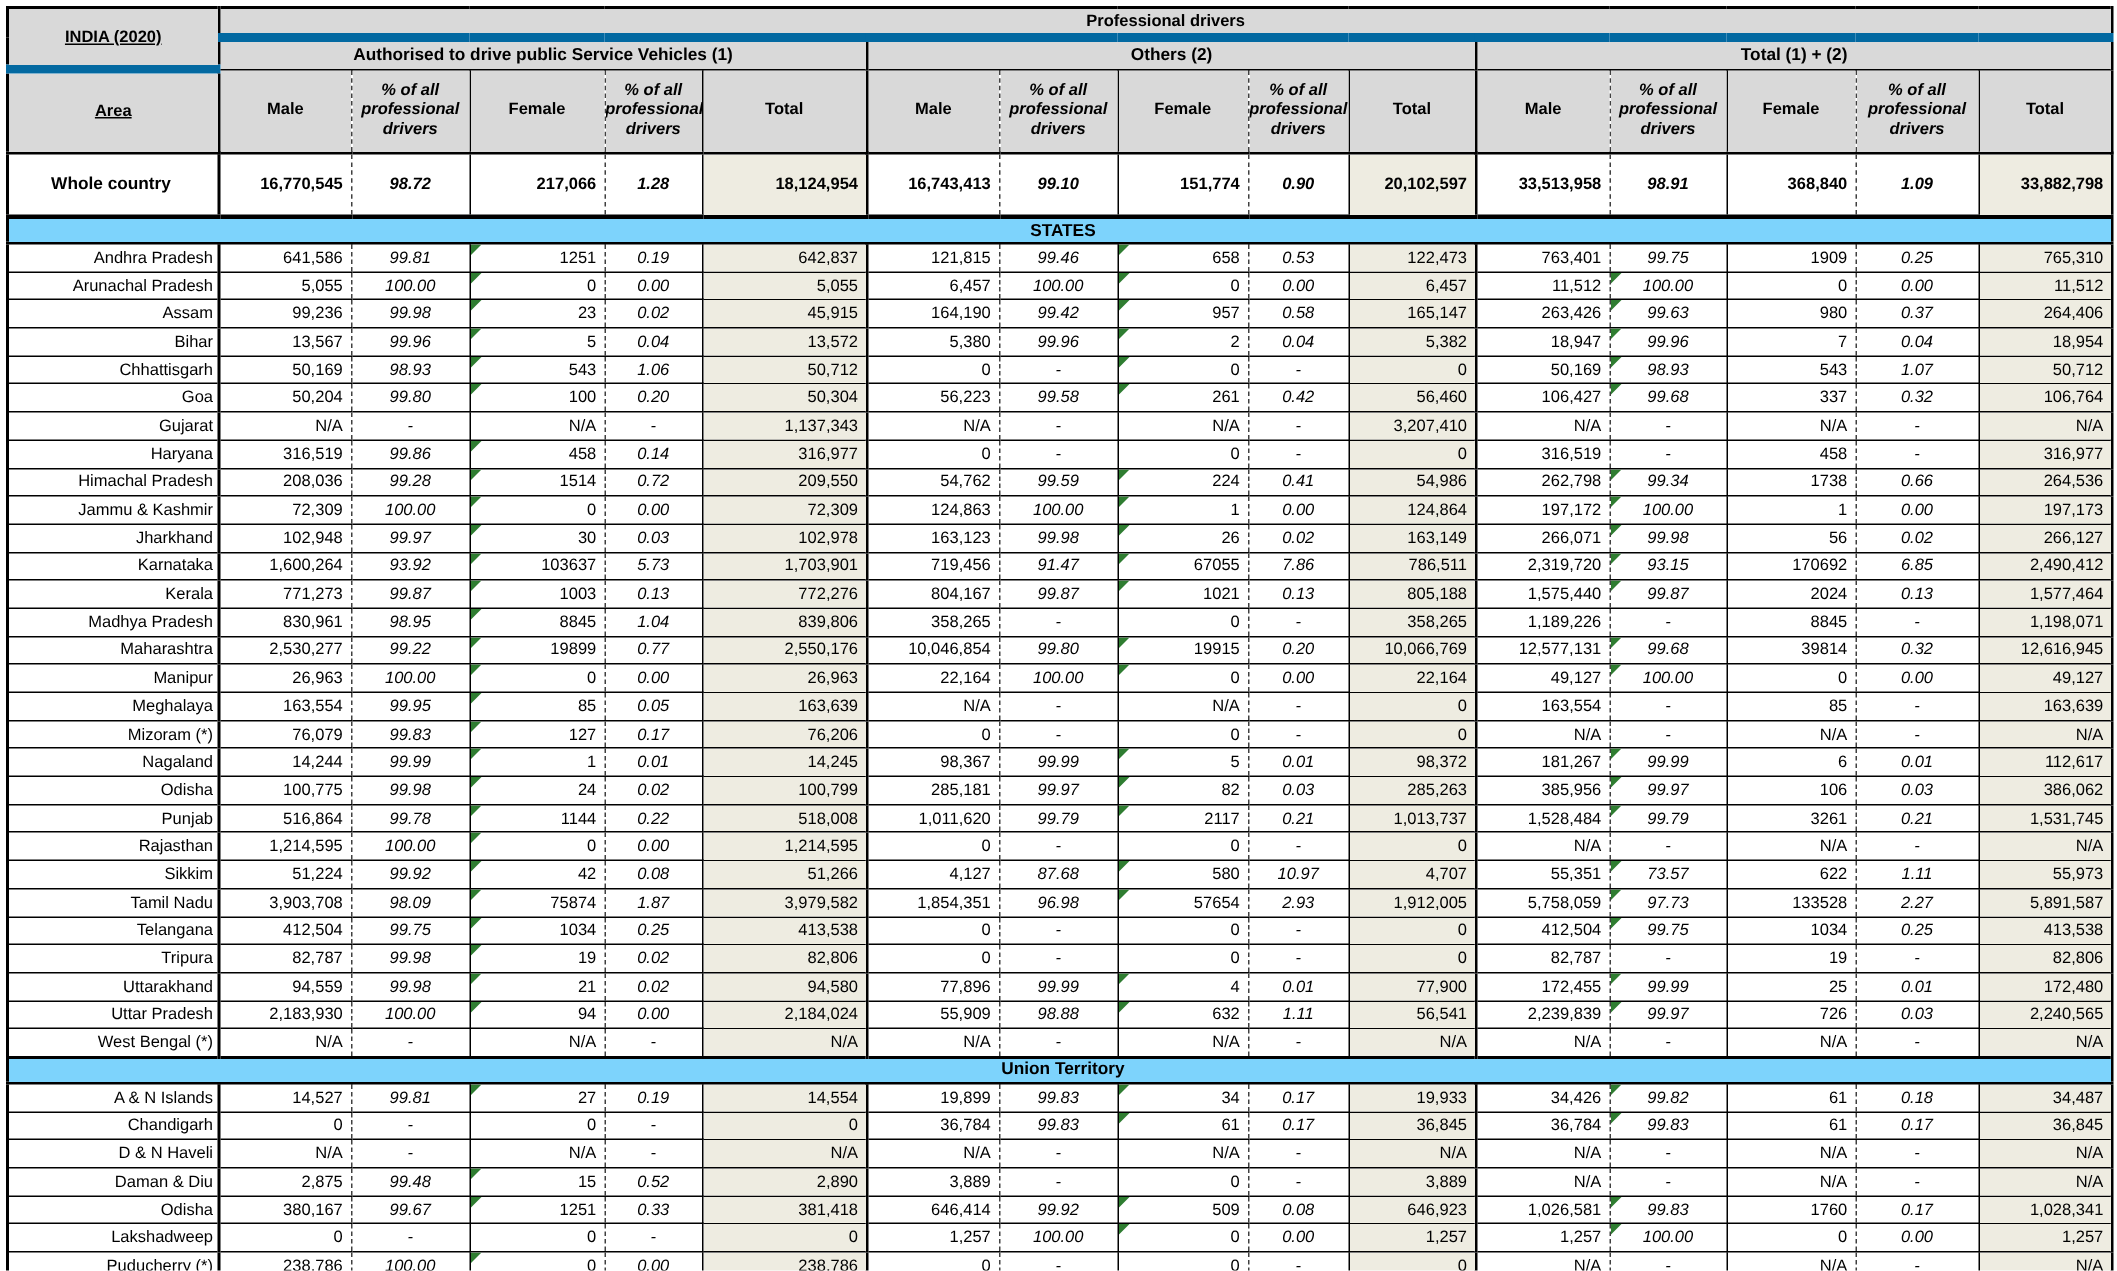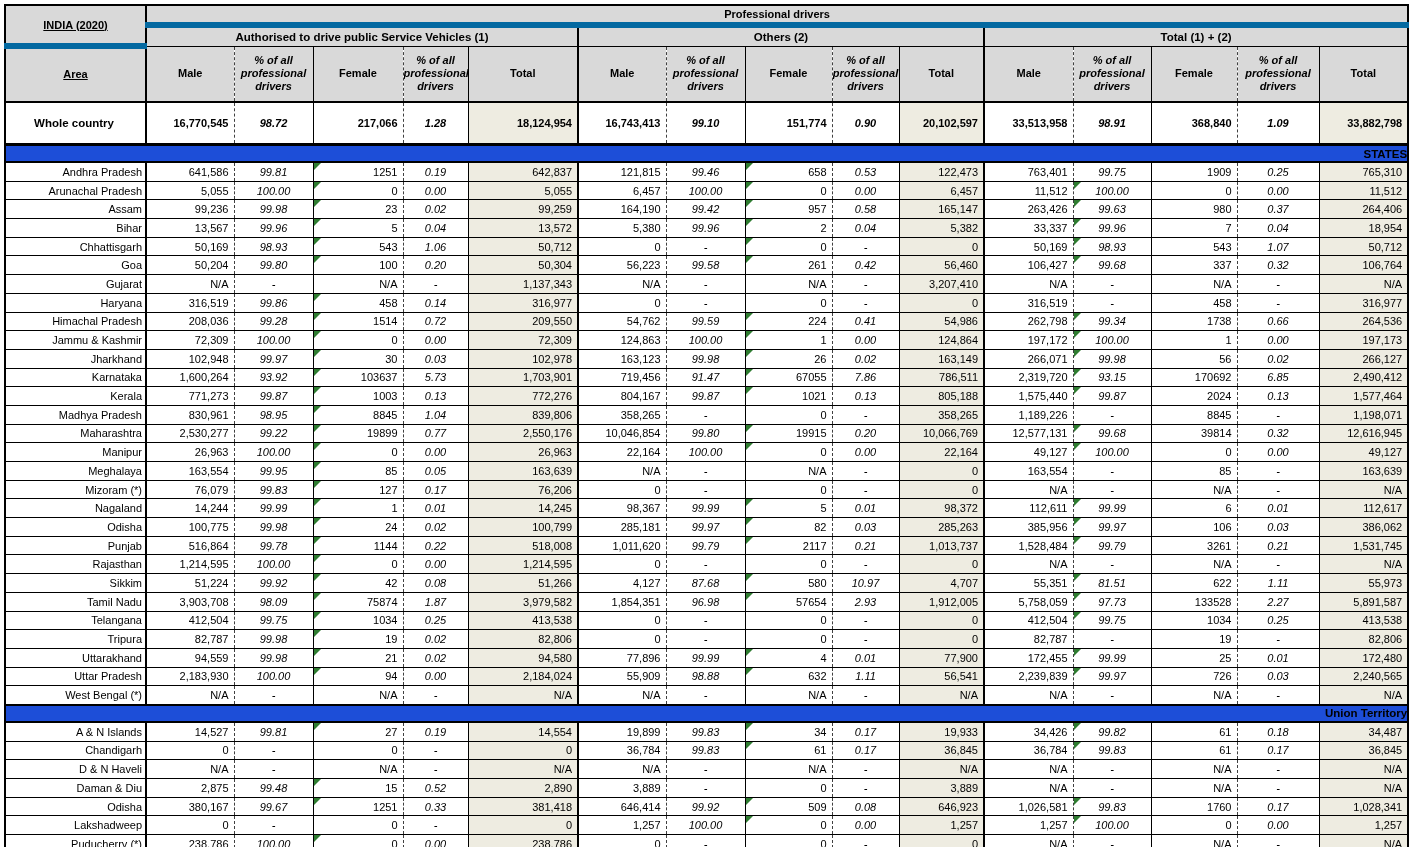--- a/index.html
+++ b/index.html
@@ -24,21 +24,21 @@
   tbody td{font-size:11px;border-bottom:1px solid #000;height:17.7px;vertical-align:middle;color:#000;}
   .r-data{height:17.7px;margin-top:24px;}
   .num{text-align:right;}
   .num .v{padding-right:5px;}
   .pct{text-align:center;font-style:italic;}
   .area{text-align:right;}
   .area .v{padding-right:3px;}
   .r-wc td{height:40px;font-weight:bold;border-bottom:3px solid #000;}
   .r-wc .area{text-align:center;font-size:11.5px;}
   .r-wc .cT,.r-data .cT{background:#eeece1;}
-  .r-band td{background:#1d4ed8;font-weight:bold;font-size:11.5px;text-align:right;height:15px;border-top:2px solid #000;border-bottom:2px solid #000;}
+  .r-band td{background:#7dd3fc;font-weight:bold;font-size:11.5px;text-align:center;height:15px;border-top:2px solid #000;border-bottom:2px solid #000;}
   .r-band .v{padding-left:4px;}
   .v{display:inline-block;width:100%;box-sizing:border-box;}
   .tri{position:absolute;top:0;left:0;width:0;height:0;border-top:7px solid #2f7d31;border-right:7px solid transparent;}
 </style>
 </head>
 <body>
 
 <table>
   <colgroup>
     <col style="width:141px">
@@ -144,21 +144,21 @@
         <td class="cF num"><span class="v">0</span></td>
         <td class="cP2 pct"><span class="v">0.00</span></td>
         <td class="cT num"><span class="v">11,512</span></td>
       </tr>
       <tr class="r-data">
         <td class="cA area"><span class="v">Assam</span></td>
         <td class="cM num"><span class="v">99,236</span></td>
         <td class="cP1 pct"><span class="v">99.98</span></td>
         <td class="cF num"><span class="tri"></span><span class="v">23</span></td>
         <td class="cP2 pct"><span class="v">0.02</span></td>
-        <td class="cT num"><span class="v">99,259</span></td>
+        <td class="cT num"><span class="v">45,915</span></td>
         <td class="cM num"><span class="v">164,190</span></td>
         <td class="cP1 pct"><span class="v">99.42</span></td>
         <td class="cF num"><span class="tri"></span><span class="v">957</span></td>
         <td class="cP2 pct"><span class="v">0.58</span></td>
         <td class="cT num"><span class="v">165,147</span></td>
         <td class="cM num"><span class="v">263,426</span></td>
         <td class="cP1 pct"><span class="tri"></span><span class="v">99.63</span></td>
         <td class="cF num"><span class="v">980</span></td>
         <td class="cP2 pct"><span class="v">0.37</span></td>
         <td class="cT num"><span class="v">264,406</span></td>
@@ -168,21 +168,21 @@
         <td class="cM num"><span class="v">13,567</span></td>
         <td class="cP1 pct"><span class="v">99.96</span></td>
         <td class="cF num"><span class="tri"></span><span class="v">5</span></td>
         <td class="cP2 pct"><span class="v">0.04</span></td>
         <td class="cT num"><span class="v">13,572</span></td>
         <td class="cM num"><span class="v">5,380</span></td>
         <td class="cP1 pct"><span class="v">99.96</span></td>
         <td class="cF num"><span class="tri"></span><span class="v">2</span></td>
         <td class="cP2 pct"><span class="v">0.04</span></td>
         <td class="cT num"><span class="v">5,382</span></td>
-        <td class="cM num"><span class="v">33,337</span></td>
+        <td class="cM num"><span class="v">18,947</span></td>
         <td class="cP1 pct"><span class="tri"></span><span class="v">99.96</span></td>
         <td class="cF num"><span class="v">7</span></td>
         <td class="cP2 pct"><span class="v">0.04</span></td>
         <td class="cT num"><span class="v">18,954</span></td>
       </tr>
       <tr class="r-data">
         <td class="cA area"><span class="v">Chhattisgarh</span></td>
         <td class="cM num"><span class="v">50,169</span></td>
         <td class="cP1 pct"><span class="v">98.93</span></td>
         <td class="cF num"><span class="tri"></span><span class="v">543</span></td>
@@ -438,21 +438,21 @@
         <td class="cM num"><span class="v">14,244</span></td>
         <td class="cP1 pct"><span class="v">99.99</span></td>
         <td class="cF num"><span class="tri"></span><span class="v">1</span></td>
         <td class="cP2 pct"><span class="v">0.01</span></td>
         <td class="cT num"><span class="v">14,245</span></td>
         <td class="cM num"><span class="v">98,367</span></td>
         <td class="cP1 pct"><span class="v">99.99</span></td>
         <td class="cF num"><span class="tri"></span><span class="v">5</span></td>
         <td class="cP2 pct"><span class="v">0.01</span></td>
         <td class="cT num"><span class="v">98,372</span></td>
-        <td class="cM num"><span class="v">112,611</span></td>
+        <td class="cM num"><span class="v">181,267</span></td>
         <td class="cP1 pct"><span class="tri"></span><span class="v">99.99</span></td>
         <td class="cF num"><span class="v">6</span></td>
         <td class="cP2 pct"><span class="v">0.01</span></td>
         <td class="cT num"><span class="v">112,617</span></td>
       </tr>
       <tr class="r-data">
         <td class="cA area"><span class="v">Odisha</span></td>
         <td class="cM num"><span class="v">100,775</span></td>
         <td class="cP1 pct"><span class="v">99.98</span></td>
         <td class="cF num"><span class="tri"></span><span class="v">24</span></td>
@@ -511,21 +511,21 @@
         <td class="cP1 pct"><span class="v">99.92</span></td>
         <td class="cF num"><span class="tri"></span><span class="v">42</span></td>
         <td class="cP2 pct"><span class="v">0.08</span></td>
         <td class="cT num"><span class="v">51,266</span></td>
         <td class="cM num"><span class="v">4,127</span></td>
         <td class="cP1 pct"><span class="v">87.68</span></td>
         <td class="cF num"><span class="tri"></span><span class="v">580</span></td>
         <td class="cP2 pct"><span class="v">10.97</span></td>
         <td class="cT num"><span class="v">4,707</span></td>
         <td class="cM num"><span class="v">55,351</span></td>
-        <td class="cP1 pct"><span class="tri"></span><span class="v">81.51</span></td>
+        <td class="cP1 pct"><span class="tri"></span><span class="v">73.57</span></td>
         <td class="cF num"><span class="v">622</span></td>
         <td class="cP2 pct"><span class="v">1.11</span></td>
         <td class="cT num"><span class="v">55,973</span></td>
       </tr>
       <tr class="r-data">
         <td class="cA area"><span class="v">Tamil Nadu</span></td>
         <td class="cM num"><span class="v">3,903,708</span></td>
         <td class="cP1 pct"><span class="v">98.09</span></td>
         <td class="cF num"><span class="tri"></span><span class="v">75874</span></td>
         <td class="cP2 pct"><span class="v">1.87</span></td>

